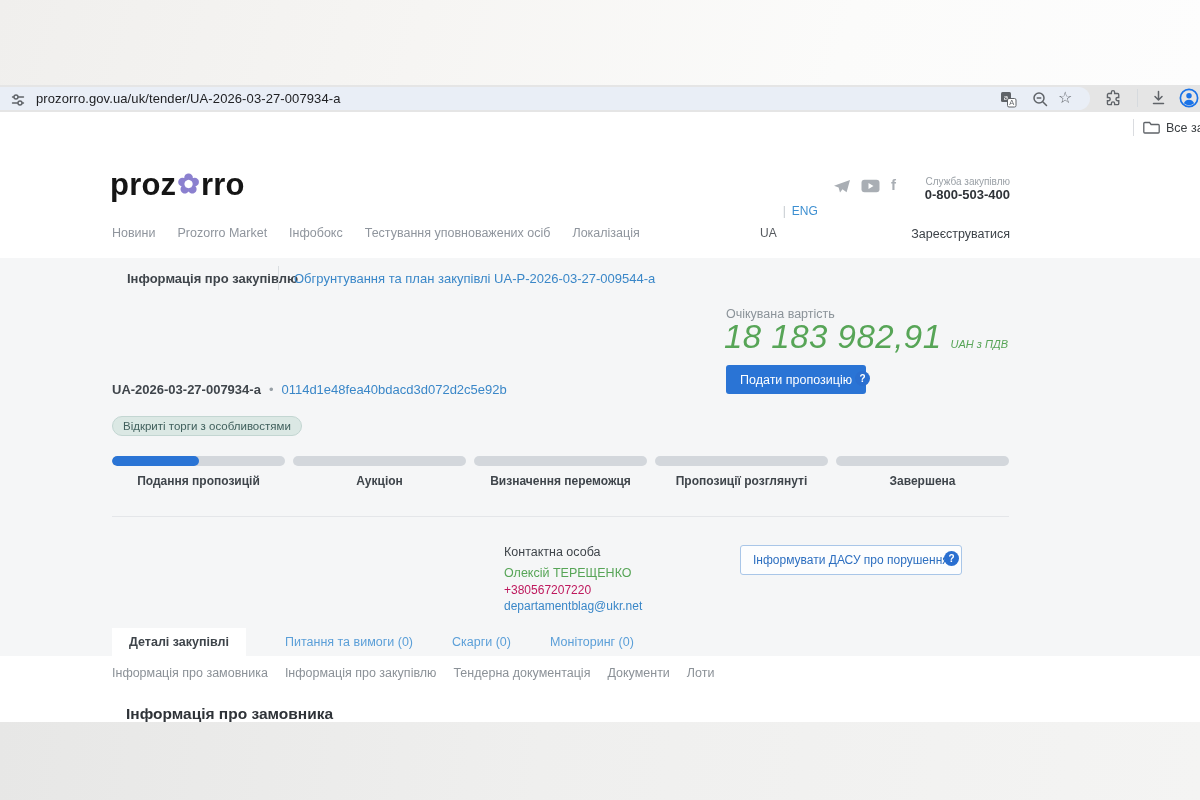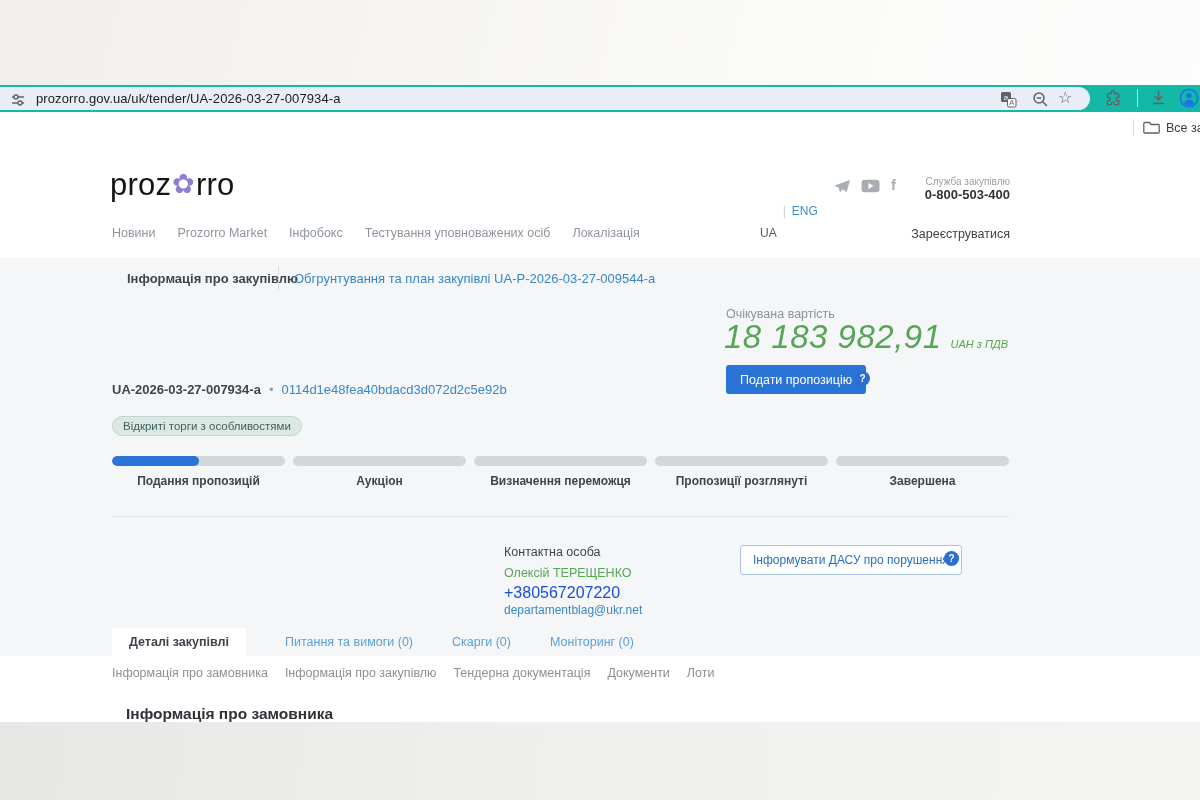--- a/index.html
+++ b/index.html
@@ -7,38 +7,38 @@
   .screen{position:relative;width:1200px;height:800px;background:#fff;overflow:hidden;}
   .abs{position:absolute;}
 
   
   .blur-top{left:0;top:0;width:1200px;height:85px;
     background:linear-gradient(105deg,#f0efed 0%,#f6f5f3 35%,#fbfbfa 70%,#fdfdfd 100%);}
   .blur-bottom{left:0;top:722px;width:1200px;height:78px;z-index:40;
     background:linear-gradient(95deg,#e7e7e6 0%,#efefee 45%,#f4f4f3 100%);}
 
   
-  .toolbar{left:0;top:85px;width:1200px;height:27px;background:#14b8a6;}
+  .toolbar{left:0;top:85px;width:1200px;height:27px;background:#e5e5e5;}
   .address-pill{position:absolute;left:0;top:2px;width:1090px;height:23px;background:#e9eef6;
     border-radius:0 12px 12px 0;}
   .site-icon{position:absolute;left:10px;top:5px;}
   .url-text{position:absolute;left:36px;top:4px;font-size:13px;color:#202124;letter-spacing:.1px;white-space:nowrap;}
   .pill-ic{position:absolute;top:4px;}
   .tb-sep{position:absolute;top:4px;width:1px;height:18px;background:#d6dade;}
 
   
   .bookmarks{left:0;top:112px;width:1200px;height:31px;background:#fff;}
   .bm-sep{position:absolute;left:1133px;top:7px;width:1px;height:17px;background:#dadce0;}
   .bm-folder{position:absolute;left:1143px;top:8px;}
   .bm-label{position:absolute;left:1166px;top:9px;font-size:12.5px;color:#3c4043;white-space:nowrap;}
 
   
   .page{left:0;top:143px;width:1200px;height:579px;background:#fff;}
 
-  .logo{position:absolute;left:110px;top:24px;font-size:31px;font-weight:400;color:#151515;letter-spacing:.2px;}
+  .logo{position:absolute;left:110px;top:24px;font-size:31px;font-weight:700;color:#151515;letter-spacing:.2px;}
   .logo .flower{color:#8b80cf;font-size:27px;position:relative;top:-2px;padding:0 1px;}
 
   .lang{position:absolute;left:760px;top:39px;font-size:12px;display:flex;gap:6px;align-items:center;}
   .lang .ua{color:#55595e;margin-top:44px;}
   .lang .bar{color:#c6cbd0;}
   .lang .eng{color:#3d8fd1;}
   .soc{position:absolute;top:36px;}
   .fb-glyph{font-size:15px;font-weight:700;color:#a9aeb4;}
   .support{position:absolute;right:190px;top:33px;text-align:right;line-height:1.15;}
   .support .lbl{font-size:10px;color:#9aa0a6;}
@@ -82,21 +82,21 @@
   .stage-labels div{flex:1;text-align:center;font-size:12px;font-weight:600;color:#3f454b;}
 
   .hr{position:absolute;left:112px;top:258px;width:897px;height:1px;background:#e4e6e9;}
 
   .note{position:absolute;left:112px;top:297px;display:flex;gap:8px;align-items:flex-start;cursor:pointer;}
   .note span{font-size:12.5px;font-style:italic;color:#8e969c;}
 
   .contact{position:absolute;left:504px;top:287px;line-height:1.15;}
   .contact .lbl{font-size:12.5px;color:#3f454b;margin-bottom:7px;}
   .contact .name{font-size:12.5px;color:#57a557;margin-bottom:3px;}
-  .contact .tel{font-size:16px;color:#1d4ed8;margin-bottom:2px;cursor:pointer;}
+  .contact .tel{font-size:12px;color:#be185d;margin-bottom:2px;cursor:pointer;}
   .contact .mail{font-size:12px;color:#3a87c8;cursor:pointer;}
 
   .dasu-btn{position:absolute;left:740px;top:287px;height:28px;padding:0 12px;border:1px solid #a9c6e8;border-radius:3px;
     background:#fcfdfe;color:#2d6fc0;font-size:12px;display:flex;align-items:center;cursor:pointer;white-space:nowrap;}
 
   .tabbar{position:absolute;left:112px;top:370px;display:flex;align-items:center;gap:39px;height:28px;}
   .tabbar .active-tab{height:28px;background:#fff;padding:0 17px;display:flex;align-items:center;
     font-size:12.5px;font-weight:600;color:#3f454b;cursor:pointer;}
   .tabbar .t{font-size:12.5px;color:#5b9fd8;cursor:pointer;white-space:nowrap;}
 

